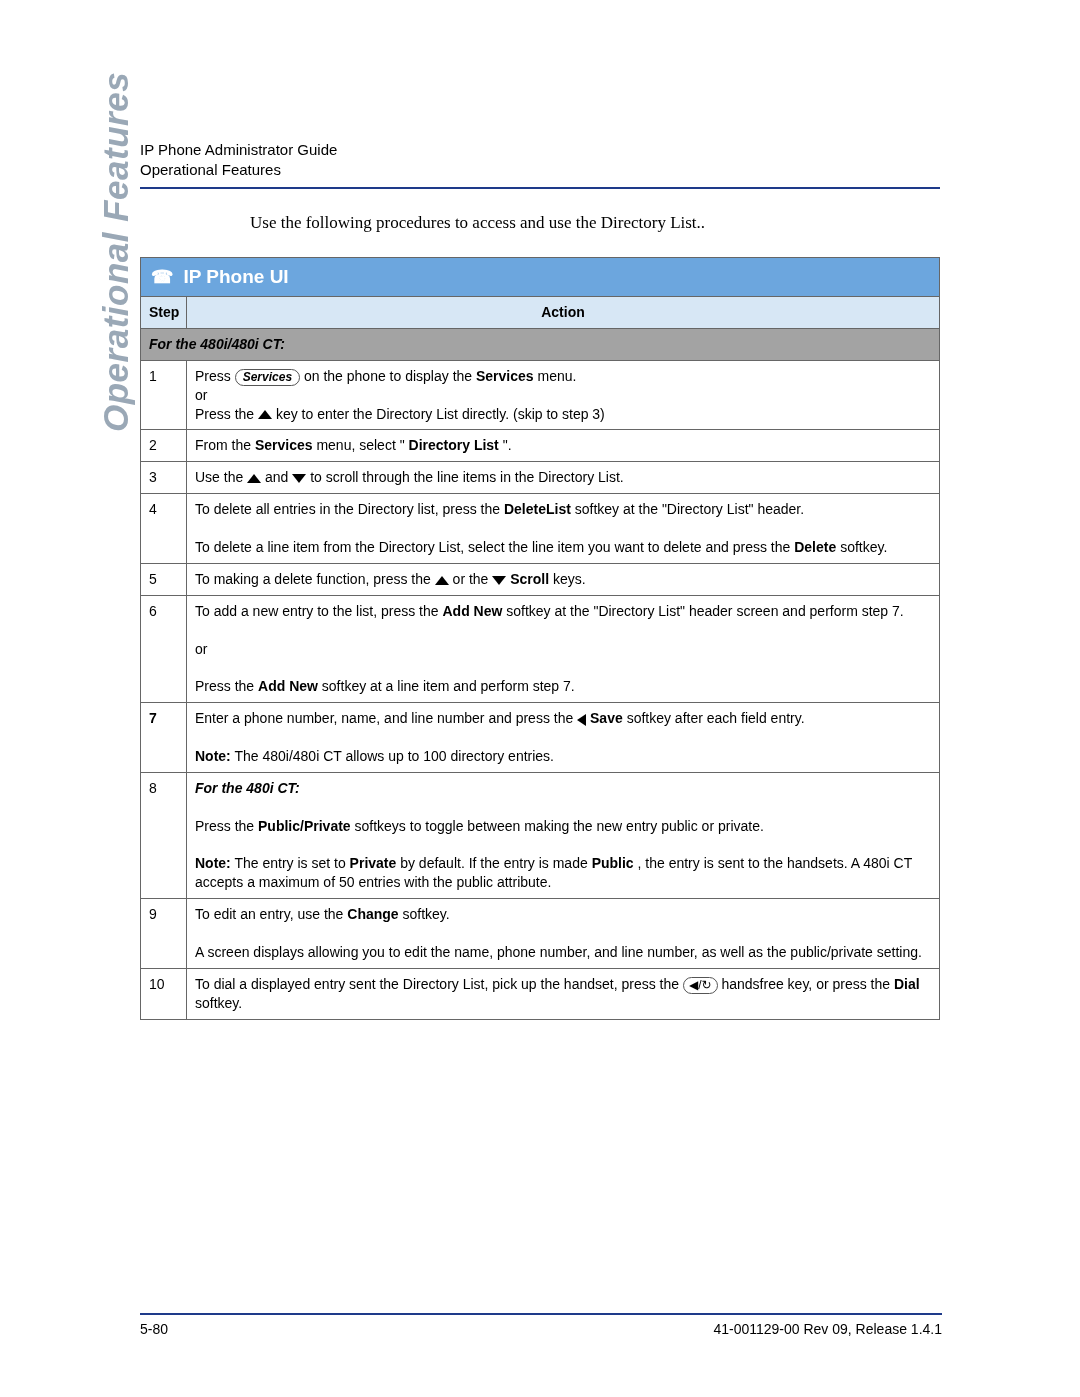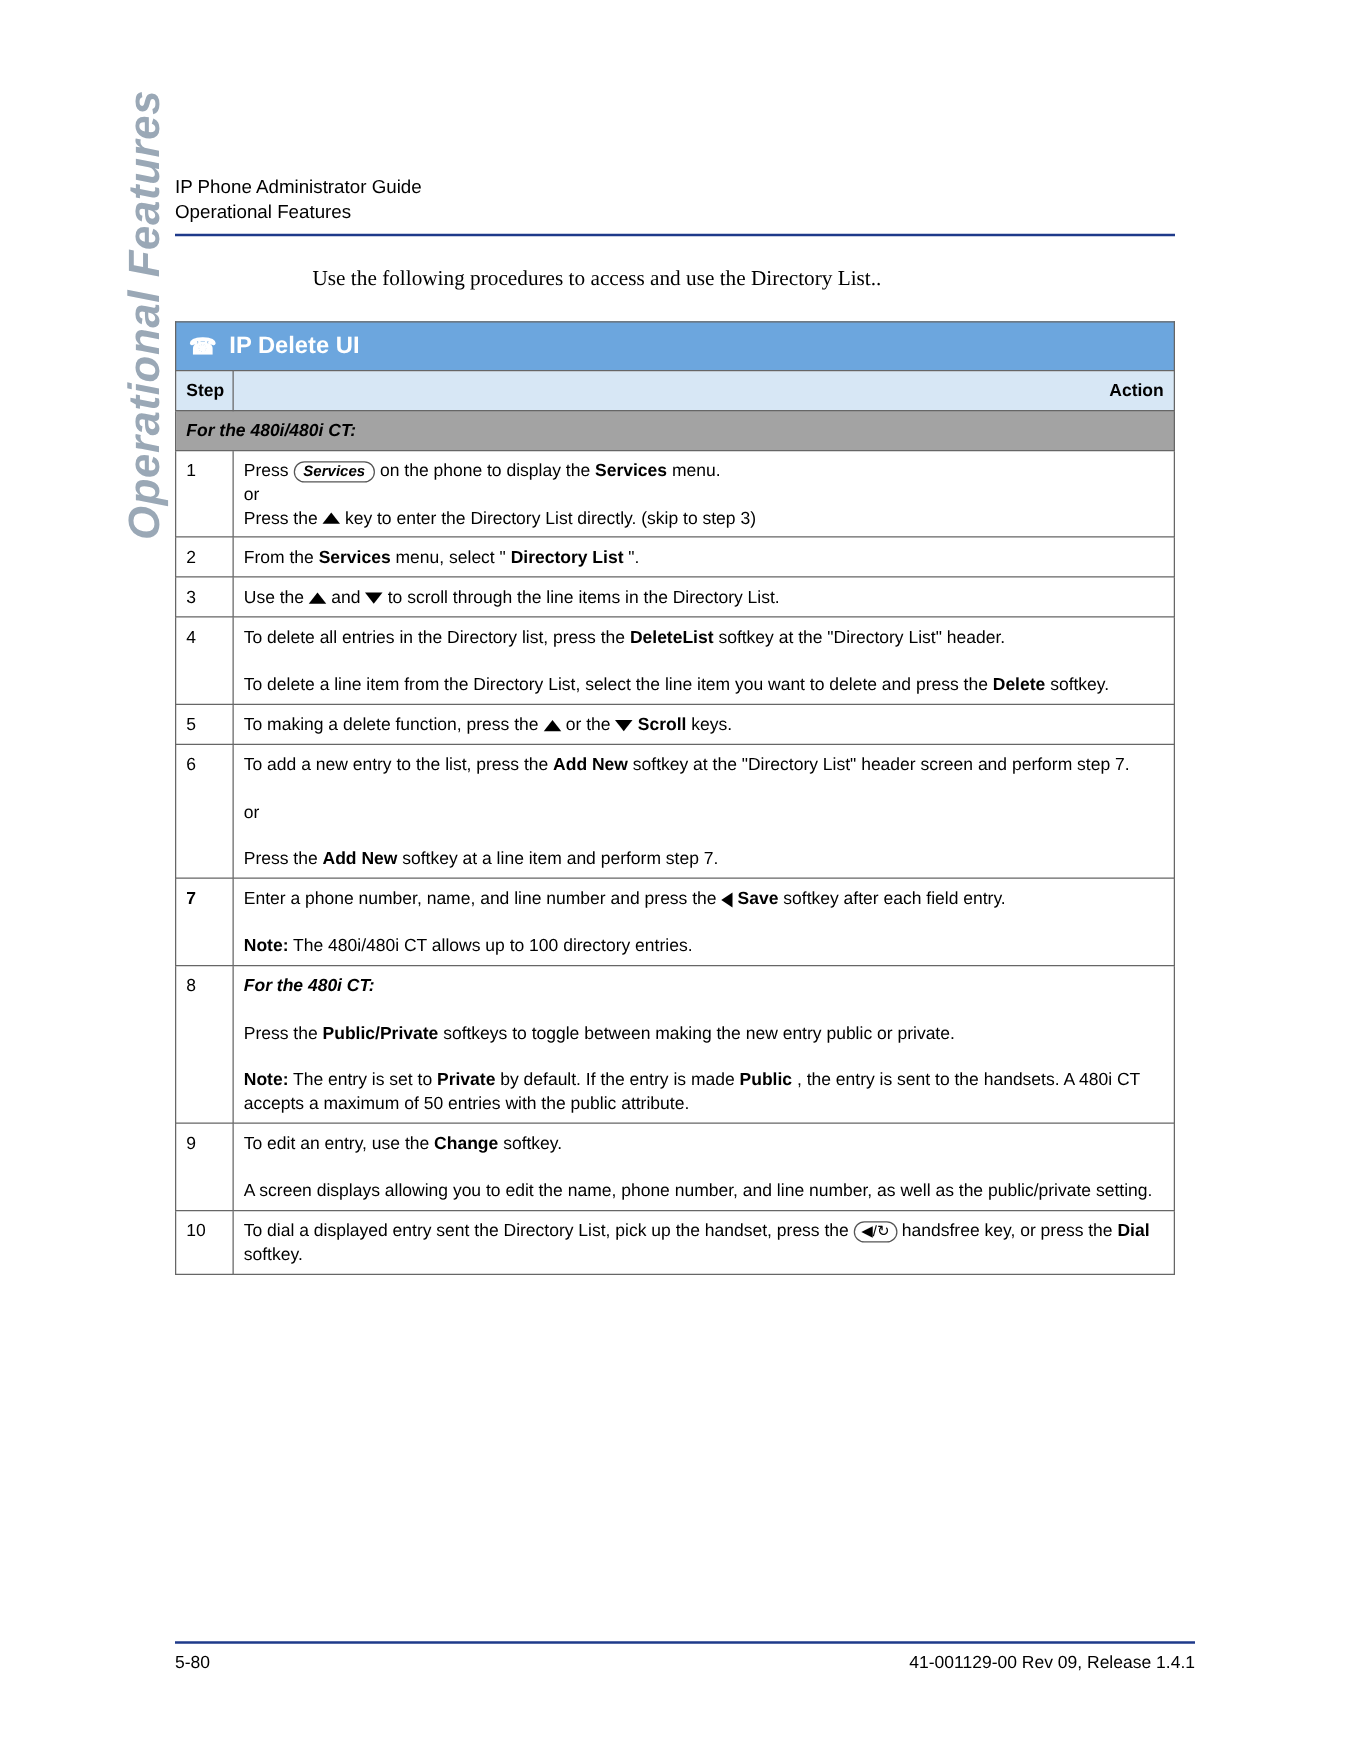--- a/index.html
+++ b/index.html
@@ -62,21 +62,21 @@
   table.proc col.action{ width: auto; }
   table.proc th, table.proc td {
     border: 1px solid #666;
     vertical-align: top;
     padding: 6px 8px;
     font-size: 14px;
     line-height: 1.35;
   }
   table.proc th {
     background: #d7e7f5;
-    text-align: right;
+    text-align: center;
     font-weight: bold;
   }
   .proc-title {
     background: #6ca6de;
     color: #fff;
     font-weight: bold;
     font-size: 19px;
     border: 1px solid #666;
     border-bottom: none;
     padding: 8px 10px;
@@ -118,21 +118,21 @@
     border: 1px solid #555;
     border-radius: 10px;
     padding: 0 5px;
     font-size: 12px;
     line-height: 15px;
     vertical-align: middle;
   }
   .footer {
     position: absolute;
     left: 140px;
-    right: 124px;
+    right: 138px;
     bottom: 60px;
   }
   .footer .rule {
     border-top: 2px solid #1e3a8a;
     margin-bottom: 6px;
   }
   .footer .row {
     display: flex;
     justify-content: space-between;
     font-size: 14px;
@@ -150,21 +150,21 @@
     <div>Operational Features</div>
   </div>
   <hr class="hr">
 
   <div class="vertical-label">Operational Features</div>
 
   <div class="intro">Use the following procedures to access and use the Directory List..</div>
 
   <div class="proc-title">
     <span class="phone-icon">☎</span>
-    <span>IP Delete UI</span>
+    <span>IP Phone UI</span>
   </div>
 
   <table class="proc">
     <colgroup>
         <col class="step">
         <col class="action">
       </colgroup>
     <thead>
       <tr>
         <th>Step</th>

